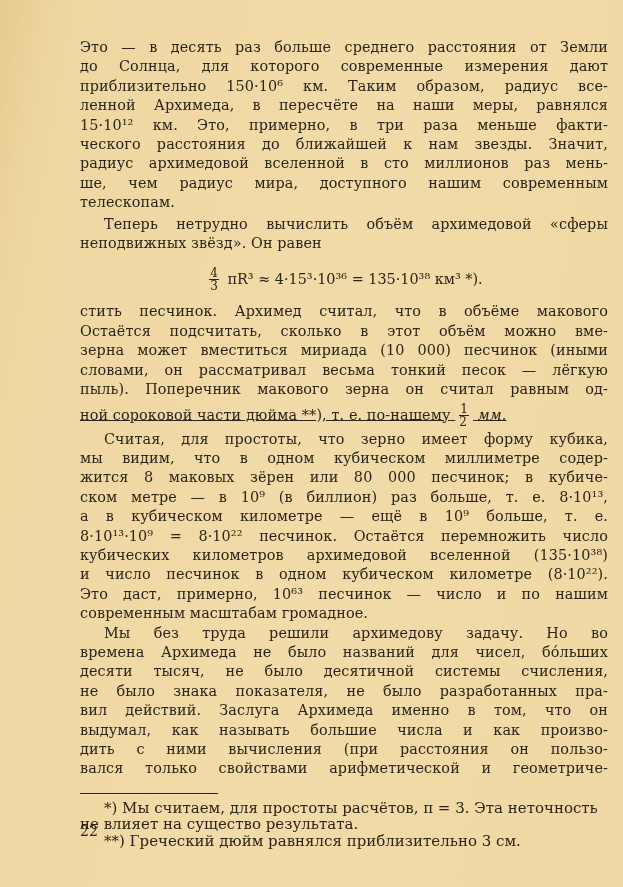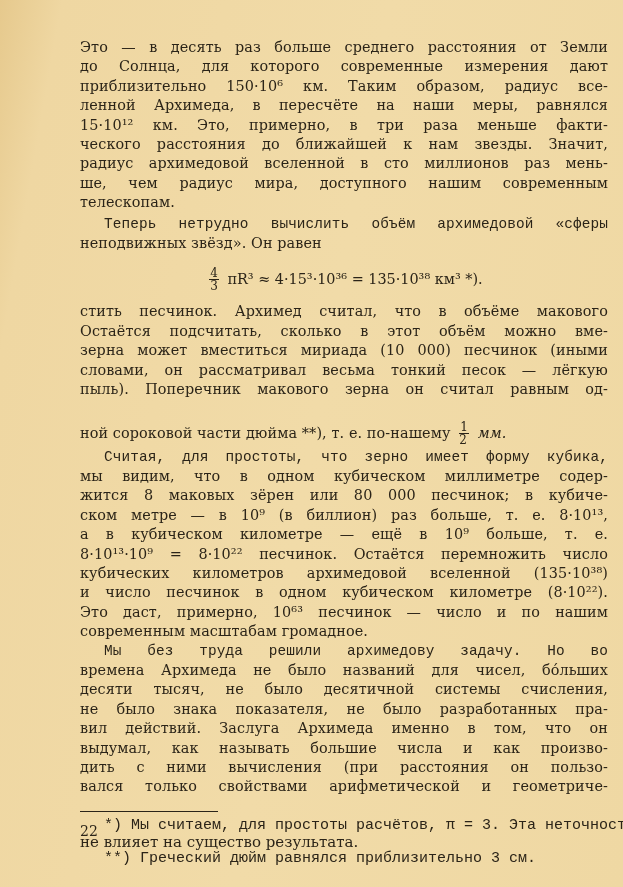--- a/index.html
+++ b/index.html
@@ -4,21 +4,21 @@
 <style>
   html, body { margin:0; padding:0; }
   body {
     width:623px; height:887px; overflow:hidden;
     background: linear-gradient(100deg, #e6c98d 0%, #efd7a2 8%, #f1dba8 50%, #efd8a3 100%);
     font-family: "DejaVu Serif", serif;
     color:#2b2418;
   }
   .page { position:absolute; left:80px; top:38px; width:528px; }
   .line { font-size:14.4px; line-height:19.4px; white-space:nowrap; text-align:justify; text-align-last:justify; letter-spacing:0.1px; }
-  .indent { padding-left:24px;font-family:Liberation Mono, monospace; }
+  .indent { padding-left:24px; }
   .last { text-align-last:left; }
   .formula { text-align:center; margin:14px 0 10px 0; font-size:14.4px; white-space:nowrap; }
   .frac { display:inline-block; vertical-align:middle; text-align:center; font-size:12px; line-height:12px; margin:0 4px; }
   .frac span { display:block; }
   .frac .num { border-bottom:1px solid #2b2418; padding:0 1px; }
   .para-gap { margin-top:2px; }
   i { font-style:italic; }
   .fn-rule { width:138px; border-top:1px solid #2b2418; margin:14px 0 6px 0; }
   .fn { font-size:15px; line-height:16.5px; white-space:nowrap; }
   .pagenum { position:absolute; left:80px; top:823px; font-size:14px; }
@@ -51,21 +51,21 @@
     </span>
     <span>πR³ ≈ 4·15³·10³⁶ = 135·10³⁸ км³ *).</span>
   </div>
 
   <div>
     <div class="line">стить песчинок. Архимед считал, что в объёме макового</div>
     <div class="line">Остаётся подсчитать, сколько в этот объём можно вме-</div>
     <div class="line">зерна может вместиться мириада (10 000) песчинок (иными</div>
     <div class="line">словами, он рассматривал весьма тонкий песок — лёгкую</div>
     <div class="line">пыль). Поперечник макового зерна он считал равным од-</div>
-    <div class="line last" style="margin-top:21px;">
+    <div class="line last" style="margin-top:3px;text-decoration:underline;">
       <span>ной сороковой части дюйма **), т. е. по-нашему</span>
       <span class="frac">
         <span class="num">1</span>
         <span class="den">2</span>
       </span>
       <i>мм.</i>
     </div>
   </div>
 
   <div class="para-gap">

